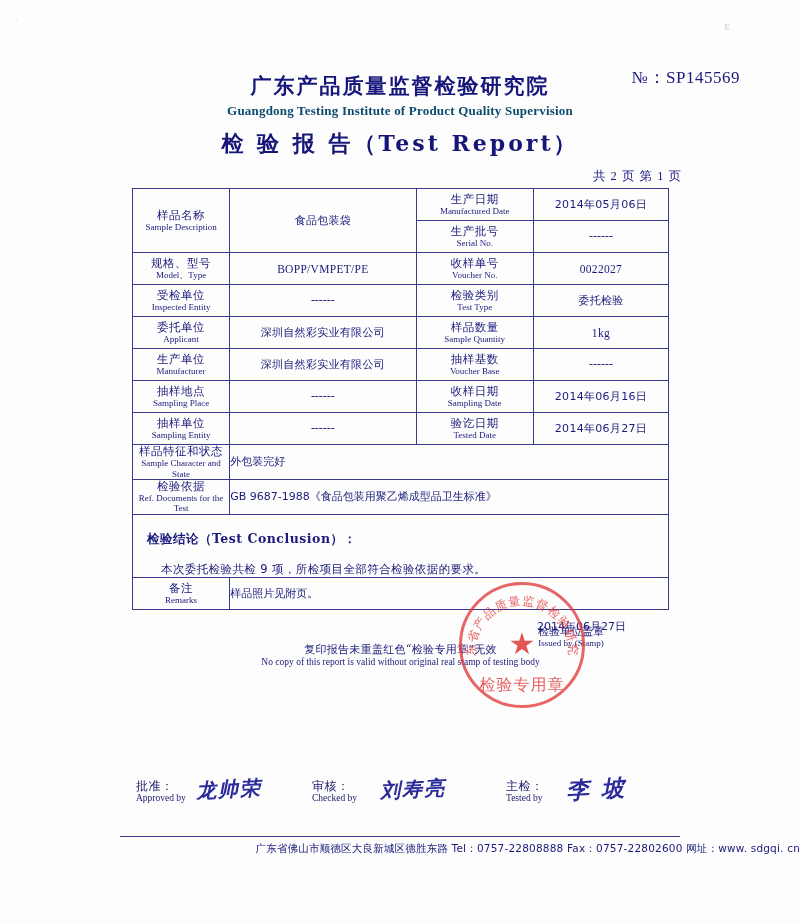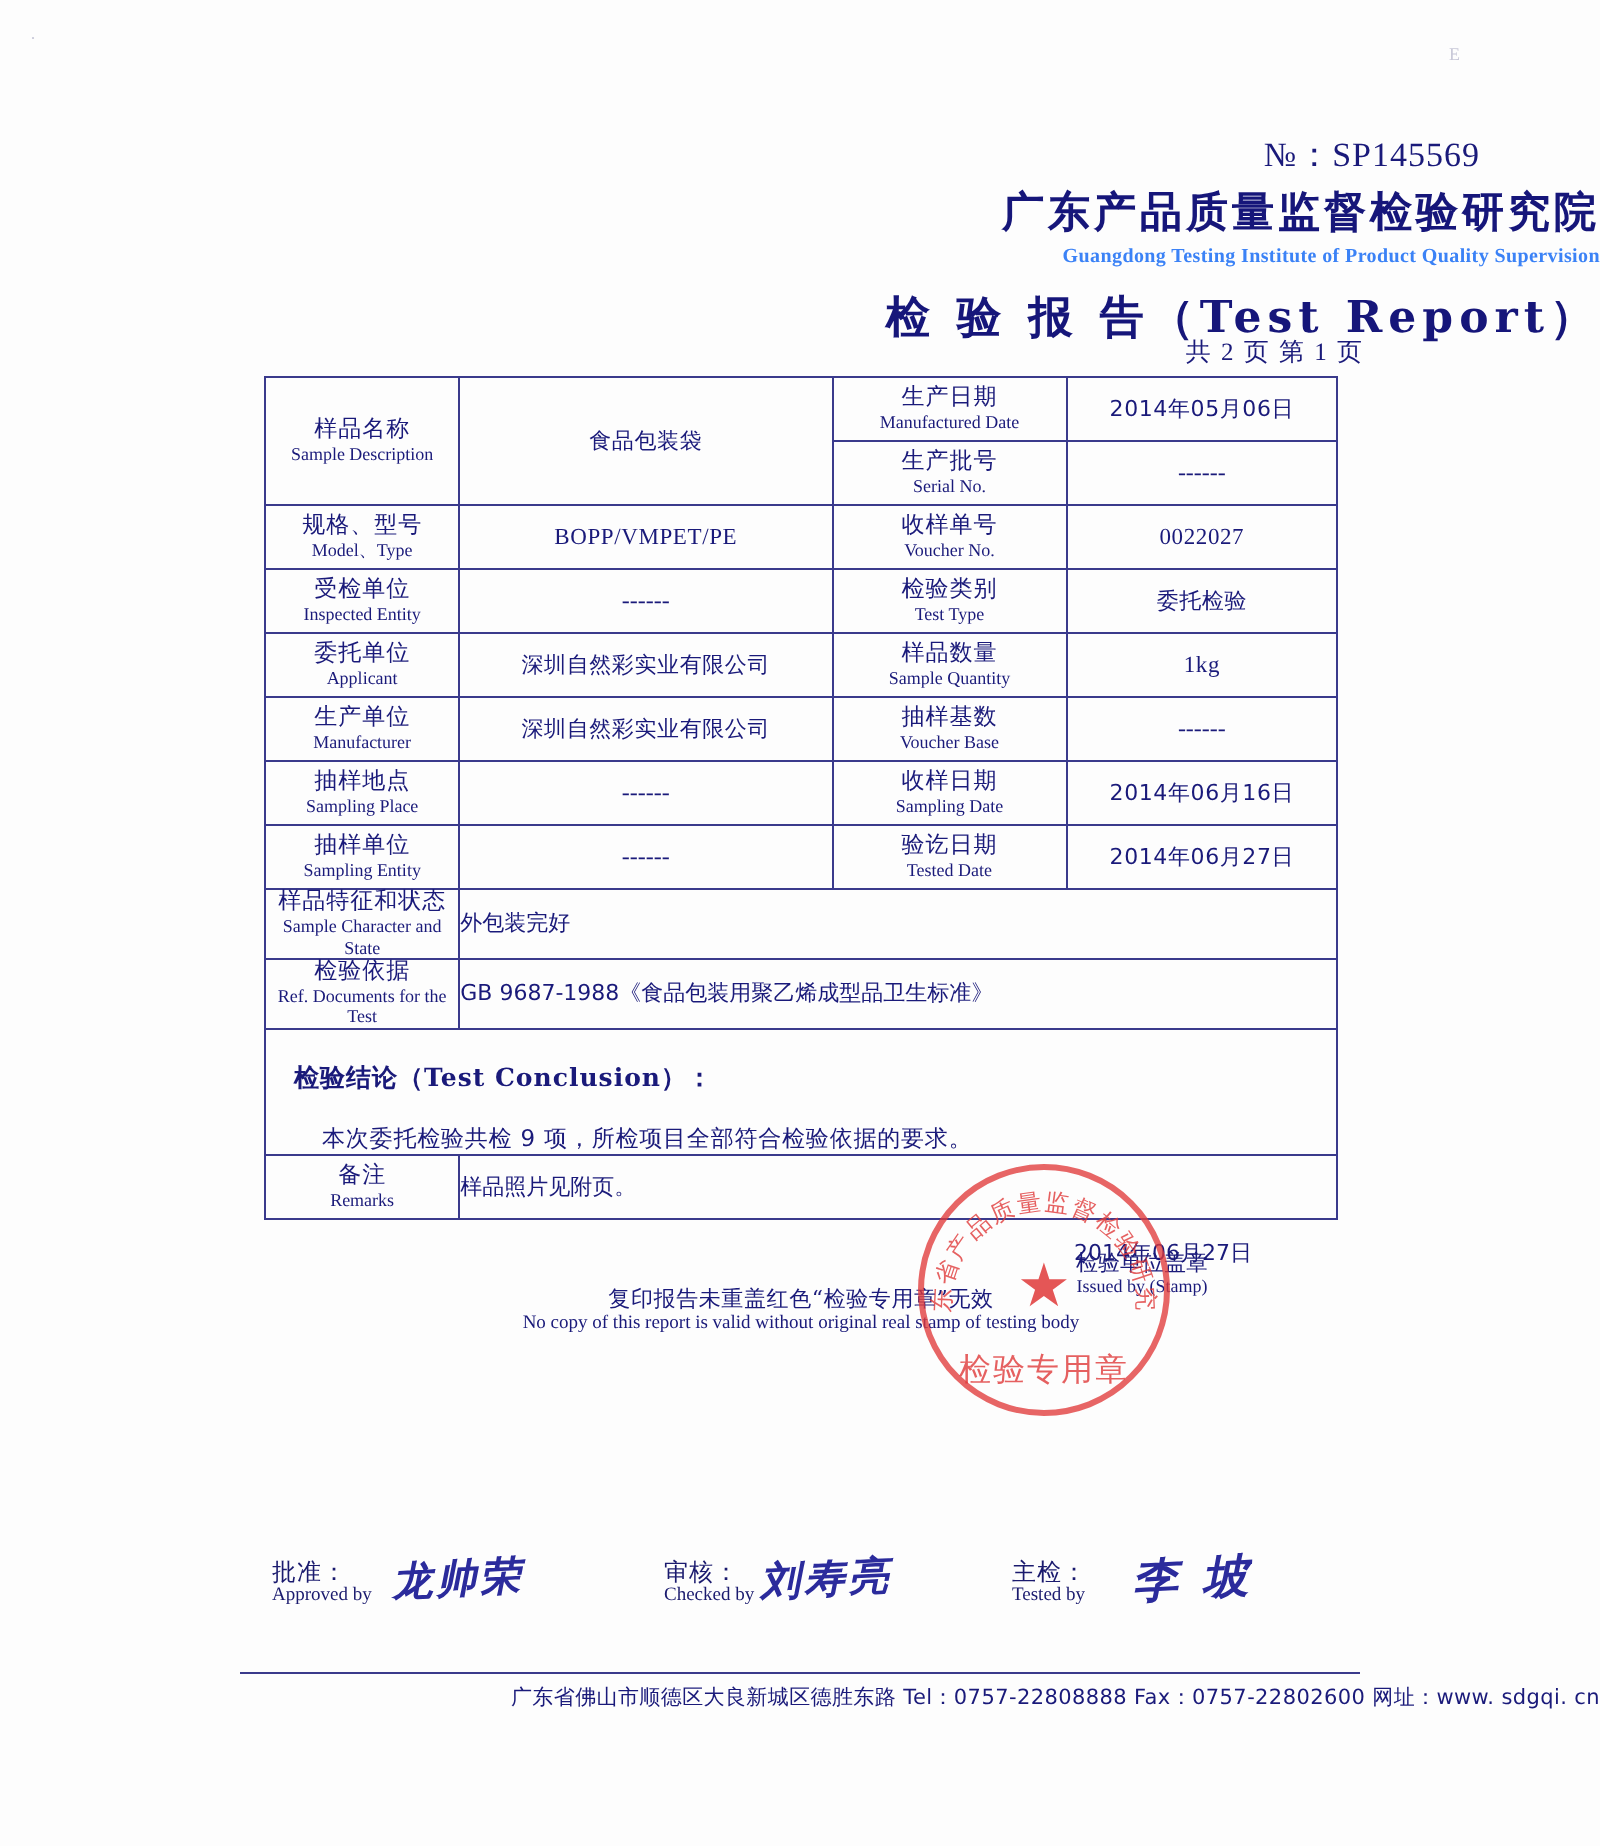--- a/index.html
+++ b/index.html
@@ -22,29 +22,29 @@
 
   .report-no{
     position:absolute;
     right:60px;top:66px;
     font-size:17px;
     color:#1a1a7a;
     letter-spacing:.5px;
     white-space:nowrap;
   }
   .title-block{
-    position:absolute;left:0;top:92px;width:800px;text-align:right;
+    position:absolute;left:0;top:72px;width:800px;text-align:center;
   }
   .title-cn{
     font-family:"DejaVu Serif", serif;
     font-size:21px;font-weight:bold;color:#16167a;letter-spacing:2px;
   }
   .title-en{
     font-family:"Liberation Serif", serif;
-    font-size:10px;font-weight:bold;color:#3b82f6;margin-top:3px;letter-spacing:.2px;
+    font-size:13px;font-weight:bold;color:#0c4a6e;margin-top:3px;letter-spacing:.2px;
   }
   .title-main{
     font-family:"DejaVu Serif", serif;
     font-size:22px;font-weight:bold;color:#16167a;margin-top:10px;letter-spacing:3px;
   }
   .page-count{
     position:absolute;right:118px;top:168px;
     font-size:12.5px;color:#1a1a7a;letter-spacing:1px;
   }
 
@@ -366,21 +366,21 @@
     <div class="bottom-txt">检验专用章</div>
   </div>
 
   <div class="sig-row">
     <div class="sig" style="left:4px;top:8px;">
       <span class="cn">批准：</span>
       <span class="en">Approved by</span>
     </div>
     <div class="hand" style="left:64px;top:4px;">龙帅荣</div>
 
-    <div class="sig" style="left:200px;top:8px;">
+    <div class="sig" style="left:180px;top:8px;">
       <span class="cn">审核：</span>
       <span class="en">Checked by</span>
     </div>
     <div class="hand" style="left:248px;top:4px;">刘寿亮</div>
 
     <div class="sig" style="left:374px;top:8px;">
       <span class="cn">主检：</span>
       <span class="en">Tested by</span>
     </div>
     <div class="hand" style="left:434px;top:2px;font-size:23px;">李 坡</div>

